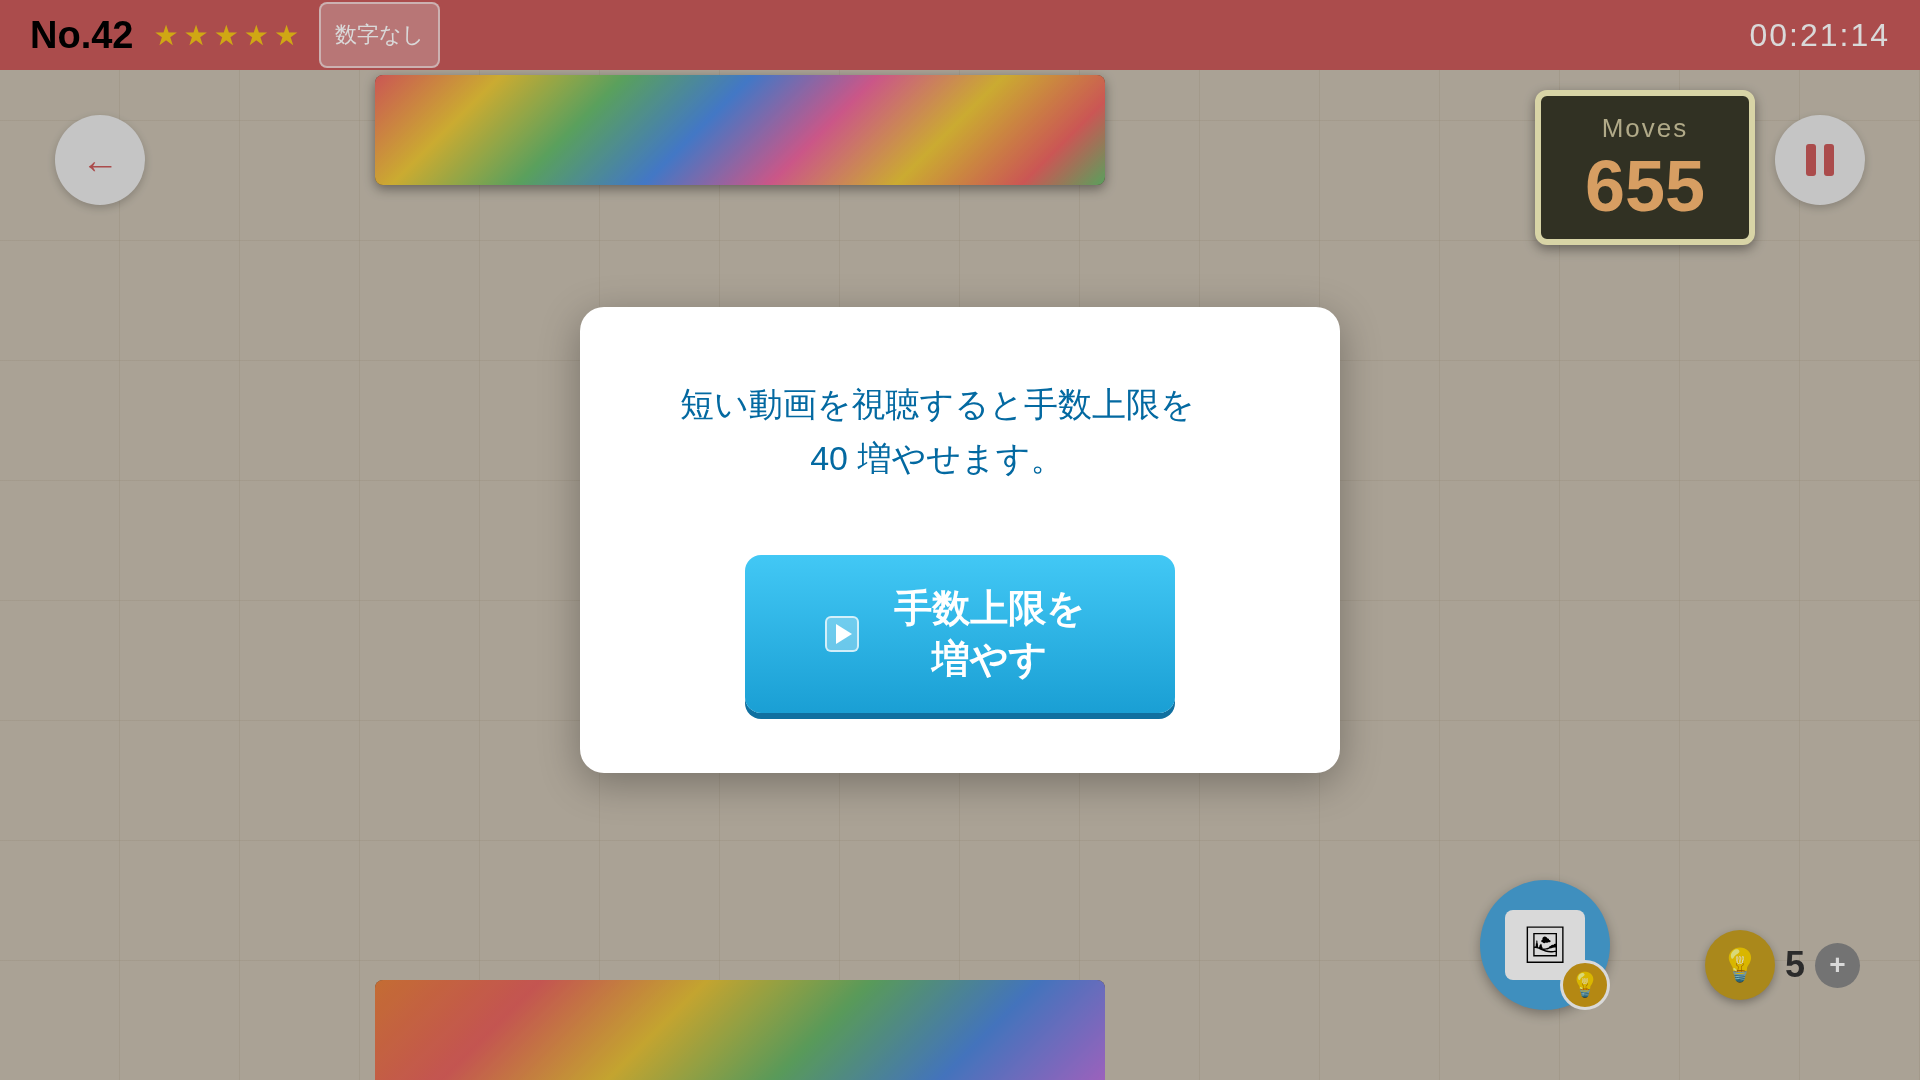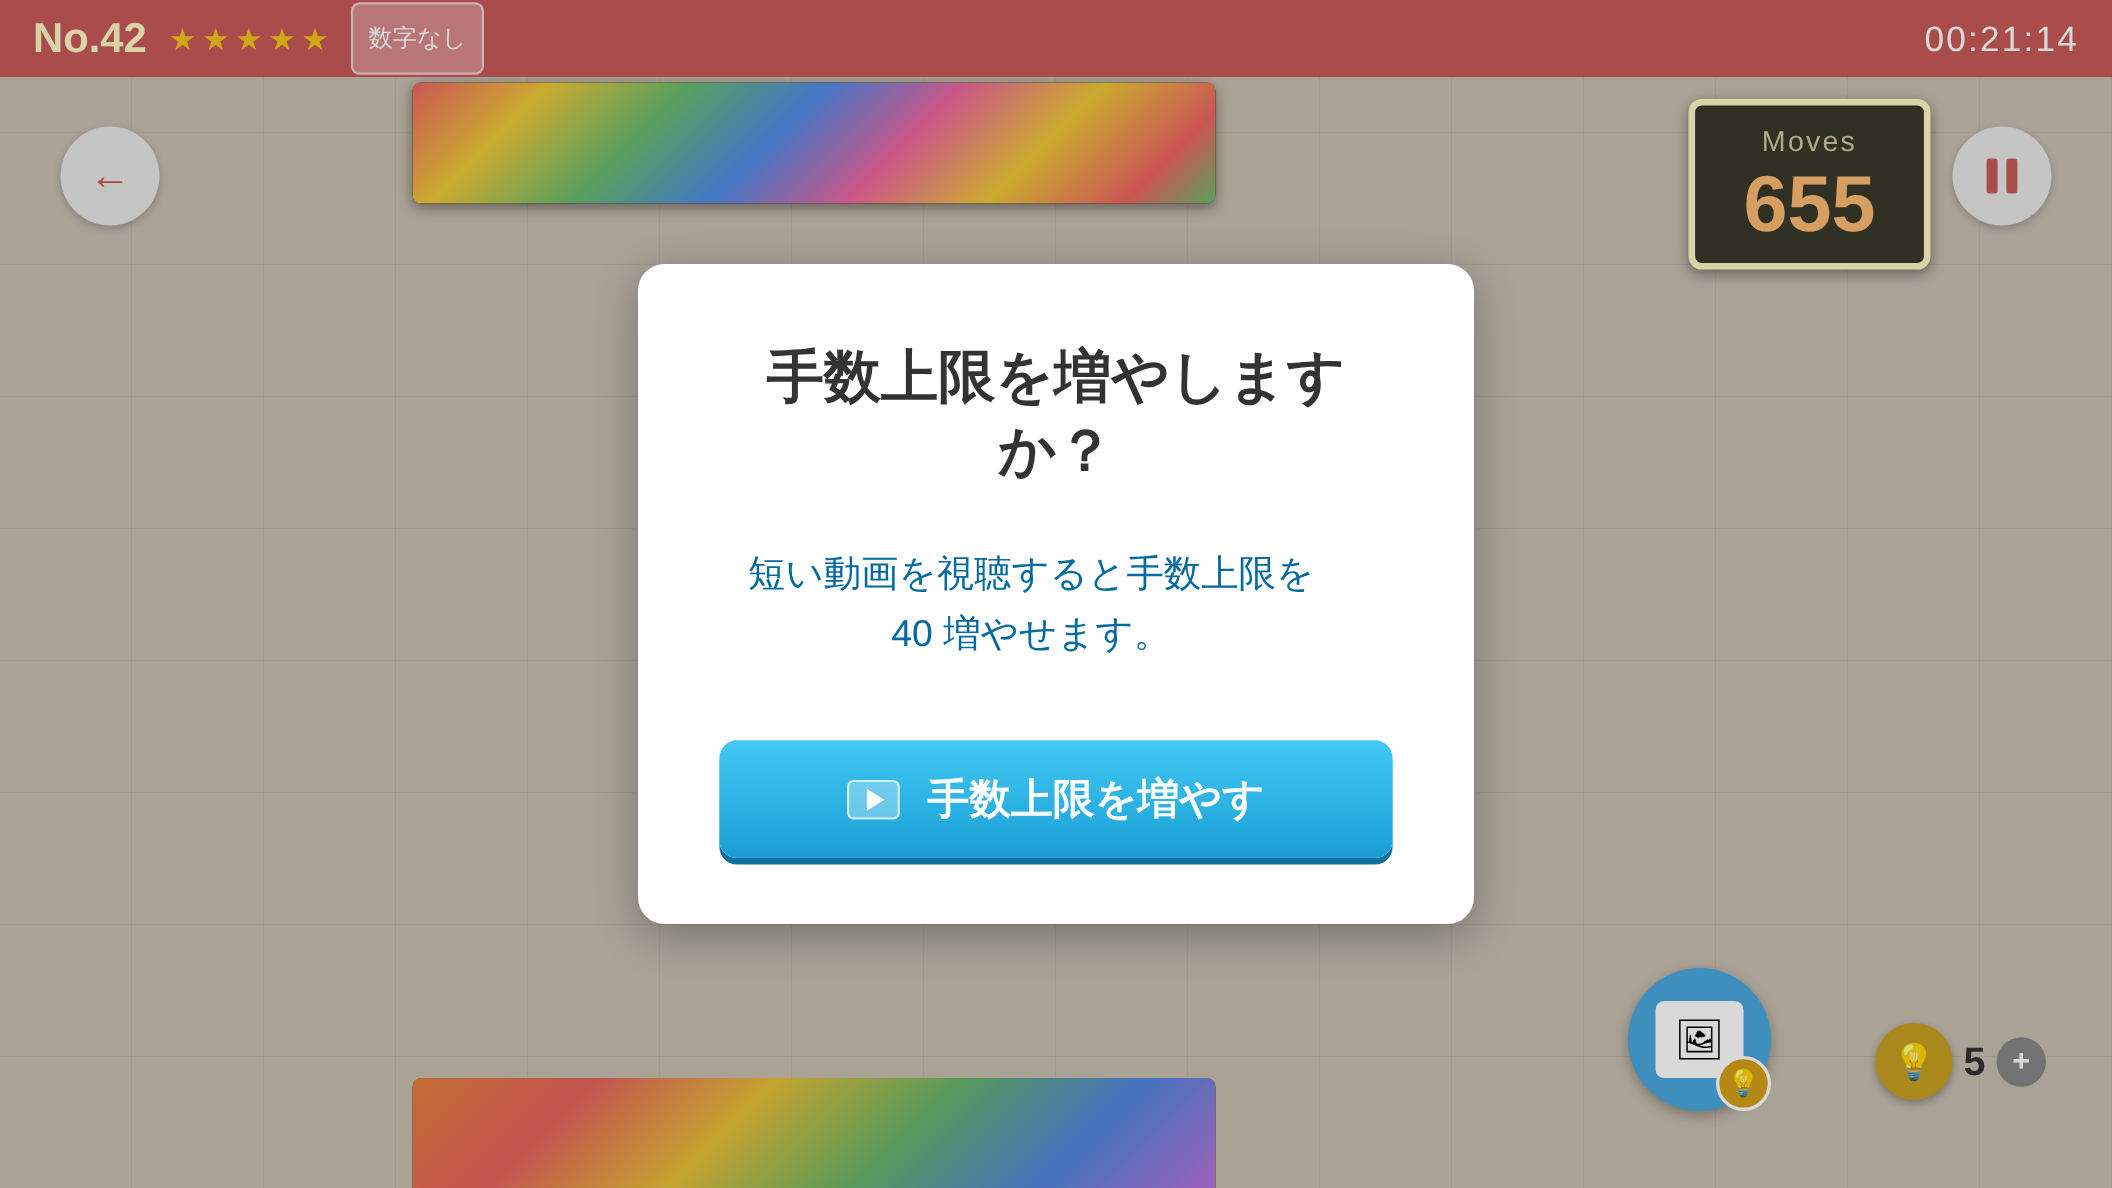--- a/index.html
+++ b/index.html
@@ -49,21 +49,21 @@
       z-index: 5;
     }
 
     .header-left {
       display: flex;
       align-items: center;
       gap: 20px;
     }
 
     .level-number {
-      color: #fef9c3;
+      color: #000000;
       font-size: 38px;
       font-weight: bold;
     }
 
     .stars {
       display: flex;
       gap: 5px;
     }
 
     .star {
@@ -361,21 +361,21 @@
     .modal-action-btn {
       background: linear-gradient(180deg, #42c8f5 0%, #1a9fd4 100%);
       border: none;
       border-radius: 16px;
       padding: 28px 80px;
       display: flex;
       align-items: center;
       gap: 25px;
       cursor: pointer;
       box-shadow: 0 6px 0 #1070a0;
-      width: 612px;
+      width: 430px;
       justify-content: center;
     }
 
     .play-icon-box {
       width: 48px;
       height: 36px;
       background: rgba(255,255,255,0.3);
       border: 2px solid rgba(255,255,255,0.7);
       border-radius: 6px;
       display: flex;
@@ -450,21 +450,20 @@
 </div>
 
 <div class="hint-area">
   <div class="hint-bulb">💡</div>
   <span class="hint-count">5</span>
   <div class="hint-plus">+</div>
 </div>
 
 <div class="modal-overlay">
   <div class="modal">
-    <div class="modal-title">手数上限を増やしますか？</div>
     <div class="modal-body">
       <span>短い動画を視聴すると手数上限を</span><br>
       <span>40 増やせます。</span>
     </div>
     <button class="modal-action-btn">
       <div class="play-icon-box">
         <div class="play-triangle"></div>
       </div>
       <span class="btn-label">手数上限を増やす</span>
     </button>

